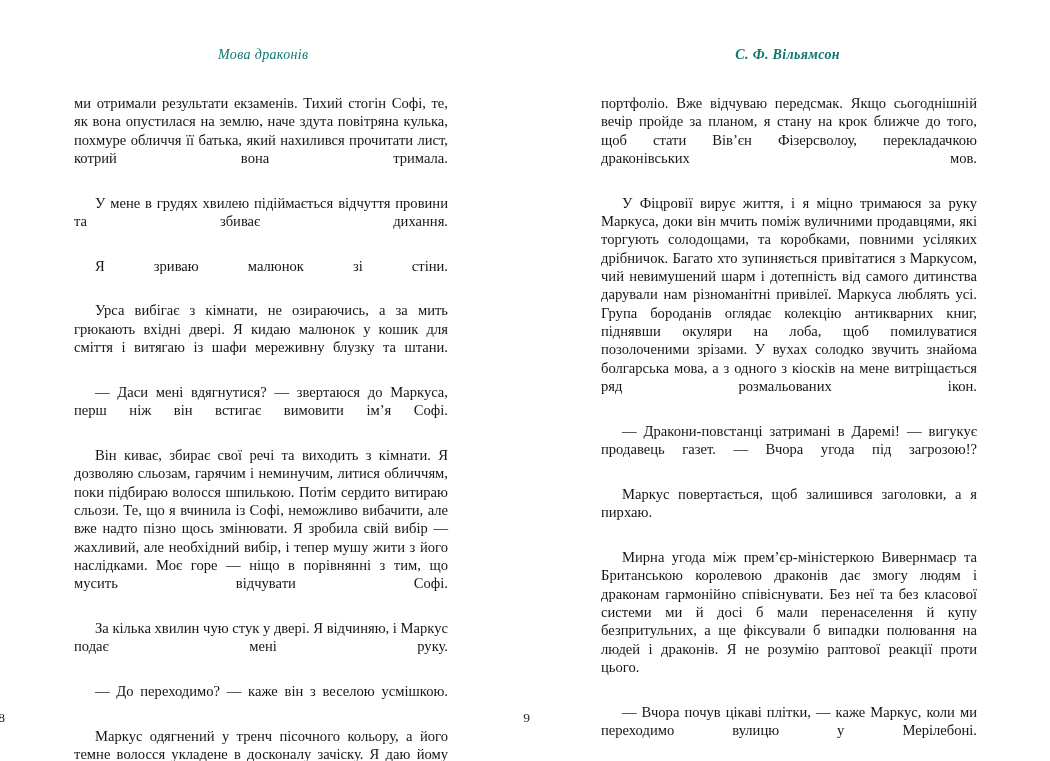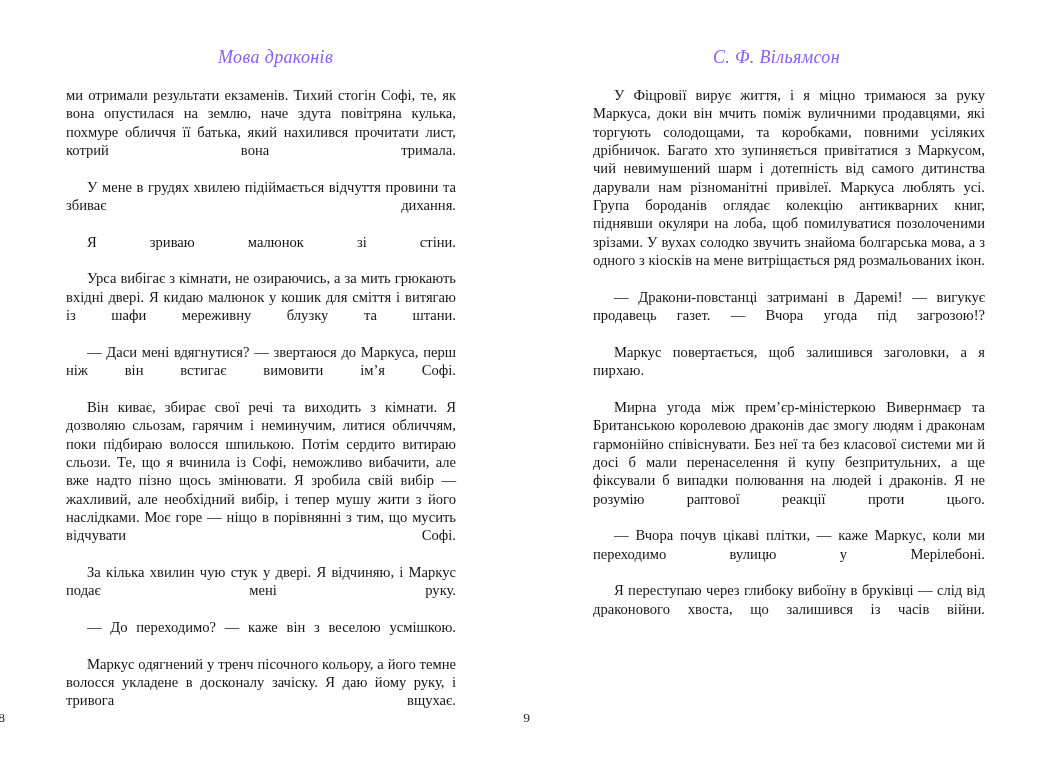--- a/index.html
+++ b/index.html
@@ -24,44 +24,44 @@
     top: 0;
     height: 761px;
   }
   .page-left  { left: 0;   width: 525px; }
   .page-right { left: 525px; width: 525px; }
 
   .running-head {
     position: absolute;
     top: 47px;
     font-style: italic;
-    font-size: 18px;
+    font-size: 14px;
     letter-spacing: 0.35px;
-    color: #8b5cf6;
+    color: #0f766e;
     white-space: nowrap;
   }
   .running-head-left  { left: 218px; }
-  .running-head-right { right: 210px; }
+  .running-head-right { right: 210px; font-weight: bold; }
 
   .text-block {
     position: absolute;
     top: 86px;
     font-size: 14.6px;
     line-height: 18.35px;
     text-align: justify;
     text-justify: inter-word;
     color: #151515;
     -webkit-hyphens: none;
     hyphens: none;
   }
   .text-block-left  { left: 66px;  width: 390px; }
   .text-block-right { left: 68px;  width: 392px; }
 
   .text-block p {
-    margin: 0;
+    margin: 8px;
     text-indent: 21px;
   }
   .text-block p.noindent {
     text-indent: 0;
   }
   
   .text-block p:after {
     content: "";
     display: inline-block;
     width: 100%;
@@ -98,20 +98,21 @@
         <p>Маркус одягнений у тренч пісочного кольору, а його темне волосся укладене в досконалу зачіску. Я даю йому руку, і тривога вщухає.</p>
       </div>
 
     <div class="folio folio-left">8</div>
   </div>
 
   <div class="page page-right">
     <div class="running-head running-head-right">С. Ф. Вільямсон</div>
 
     <div class="text-block text-block-right" id="right-text">
+        <p class="noindent">портфоліо. Вже відчуваю передсмак. Якщо сьогоднішній вечір пройде за планом, я стану на крок ближче до того, щоб стати Вів’єн Фізерсволоу, перекладачкою драконівських мов.</p>
         <p>У Фіцровії вирує життя, і я міцно тримаюся за руку Маркуса, доки він мчить поміж вуличними продавцями, які торгують солодощами, та коробками, повними усіляких дрібничок. Багато хто зупиняється привітатися з Маркусом, чий невимушений шарм і дотепність від самого дитинства дарували нам різноманітні привілеї. Маркуса люблять усі. Група бороданів оглядає колекцію антикварних книг, піднявши окуляри на лоба, щоб помилуватися позолоченими зрізами. У вухах солодко звучить знайома болгарська мова, а з одного з кіосків на мене витріщається ряд розмальованих ікон.</p>
         <p>— Дракони-повстанці затримані в Даремі! — вигукує продавець газет. — Вчора угода під загрозою!?</p>
         <p>Маркус повертається, щоб залишився заголовки, а я пирхаю.</p>
         <p>Мирна угода між прем’єр-міністеркою Вивернмаєр та Британською королевою драконів дає змогу людям і драконам гармонійно співіснувати. Без неї та без класової системи ми й досі б мали перенаселення й купу безпритульних, а ще фіксували б випадки полювання на людей і драконів. Я не розумію раптової реакції проти цього.</p>
         <p>— Вчора почув цікаві плітки, — каже Маркус, коли ми переходимо вулицю у Мерілебоні.</p>
         <p>Я переступаю через глибоку вибоїну в бруківці — слід від драконового хвоста, що залишився із часів війни.</p>
       </div>
 
     <div class="folio folio-right">9</div>
   </div>

